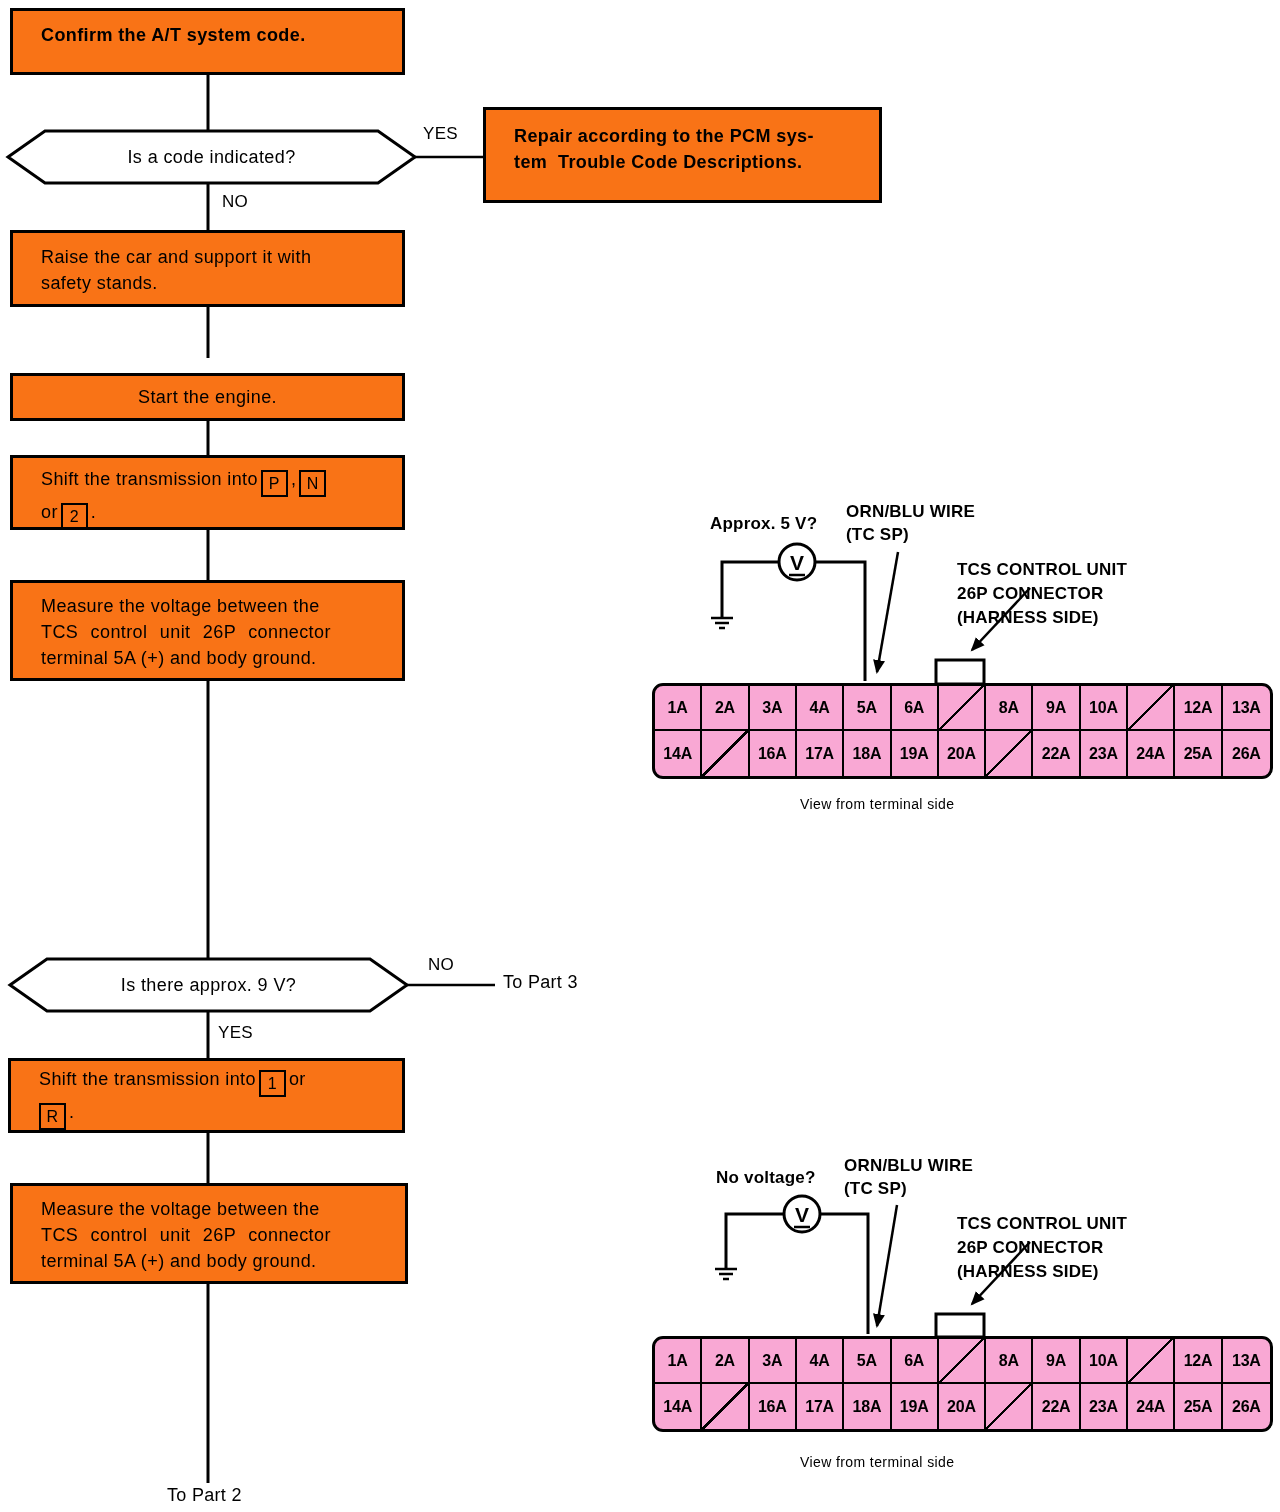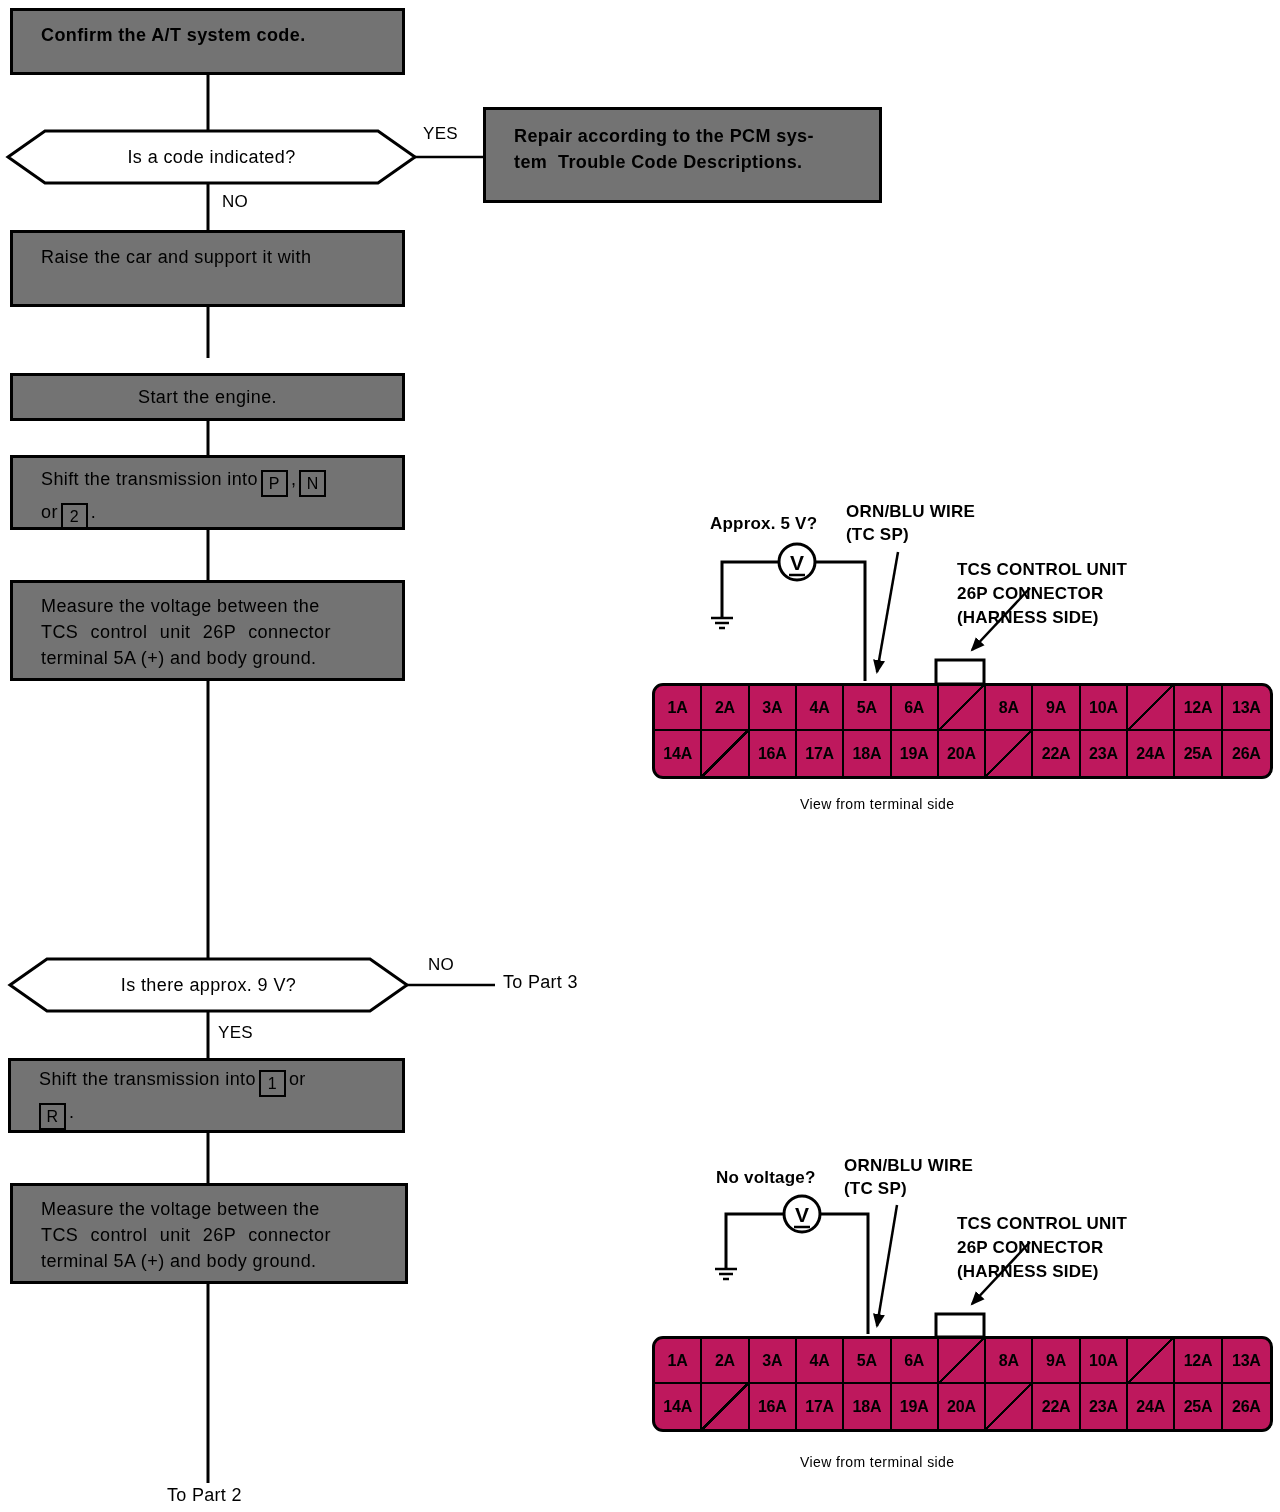--- a/index.html
+++ b/index.html
@@ -1,34 +1,34 @@
 <!DOCTYPE html>
 <html><head>
 <meta charset="utf-8">
 <style>
   html,body{margin:0;padding:0;background:#fff;}
   #page{position:relative;width:1280px;height:1512px;background:#fff;color:#000;
         font-family:"Liberation Sans",sans-serif;overflow:hidden;}
   #art{position:absolute;left:0;top:0;z-index:0;}
-  .pbox{position:absolute;z-index:1;border:3px solid #000;background:#737373;box-sizing:border-box;
+  .pbox{position:absolute;z-index:1;border:3px solid #000;background:#f97316;box-sizing:border-box;
         font-size:18px;letter-spacing:.4px;line-height:26px;}
   .pbox .inner{padding:11px 6px 0 28px;}
   .bold{font-weight:bold;}
   .center{display:flex;align-items:center;justify-content:center;text-align:center;margin-top:16px;}
   .pre{white-space:pre;}
   .wide{word-spacing:7px;}
   .hextext{position:absolute;z-index:1;font-size:18px;letter-spacing:.4px;
            display:flex;align-items:center;justify-content:center;}
   .lbl{position:absolute;z-index:1;font-size:17px;letter-spacing:.3px;}
   .dlabel{position:absolute;z-index:1;font-weight:bold;font-size:17px;line-height:23px;letter-spacing:.2px;}
   .key{display:inline-block;border:2px solid #000;min-width:19px;height:23px;line-height:23px;
        text-align:center;margin:0 3px;vertical-align:-4px;font-size:16px;padding:0 2px;}
   .keyline{line-height:31px;}
   .connector{position:absolute;z-index:1;width:621px;height:96px;box-sizing:border-box;
-             border:3px solid #000;border-radius:11px;background:#be185d;display:grid;
+             border:3px solid #000;border-radius:11px;background:#f9a8d4;display:grid;
              grid-template-columns:repeat(13,1fr);grid-auto-rows:45px;overflow:hidden;}
   .pin{border-right:2.5px solid #000;border-bottom:2.5px solid #000;display:flex;align-items:center;
        justify-content:center;font-weight:bold;font-size:16px;letter-spacing:-.2px;}
   .pin.r2{border-bottom:none;}
   .pin.lastcol{border-right:none;}
   .pin.slash{background:linear-gradient(135deg,transparent calc(50% - 1.4px),#000 calc(50% - 1.4px),#000 calc(50% + 1.4px),transparent calc(50% + 1.4px));}
   .caption{position:absolute;z-index:1;font-size:14px;letter-spacing:.4px;}
 </style>
 </head>
 <body>
@@ -103,20 +103,21 @@
   <div class="pbox bold" style="left:483px;top:107px;width:399px;height:96px;">
     <div class="inner" style="padding-top:13px;">
       <div class="pre">Repair according to the PCM sys-</div>
       <div class="pre">tem  Trouble Code Descriptions.</div>
     </div>
   </div>
 
   <div class="pbox" style="left:10px;top:230px;width:395px;height:77px;">
     <div class="inner">
       <div>Raise the car and support it with</div>
+      <div>safety stands.</div>
     </div>
   </div>
 
   <div class="pbox center" style="left:10px;top:357px;width:395px;height:48px;">
     <span>Start the engine.</span>
   </div>
 
   <div class="pbox" style="left:10px;top:455px;width:395px;height:75px;">
     <div class="inner keyline" style="padding-top:6px;">
       <div>

